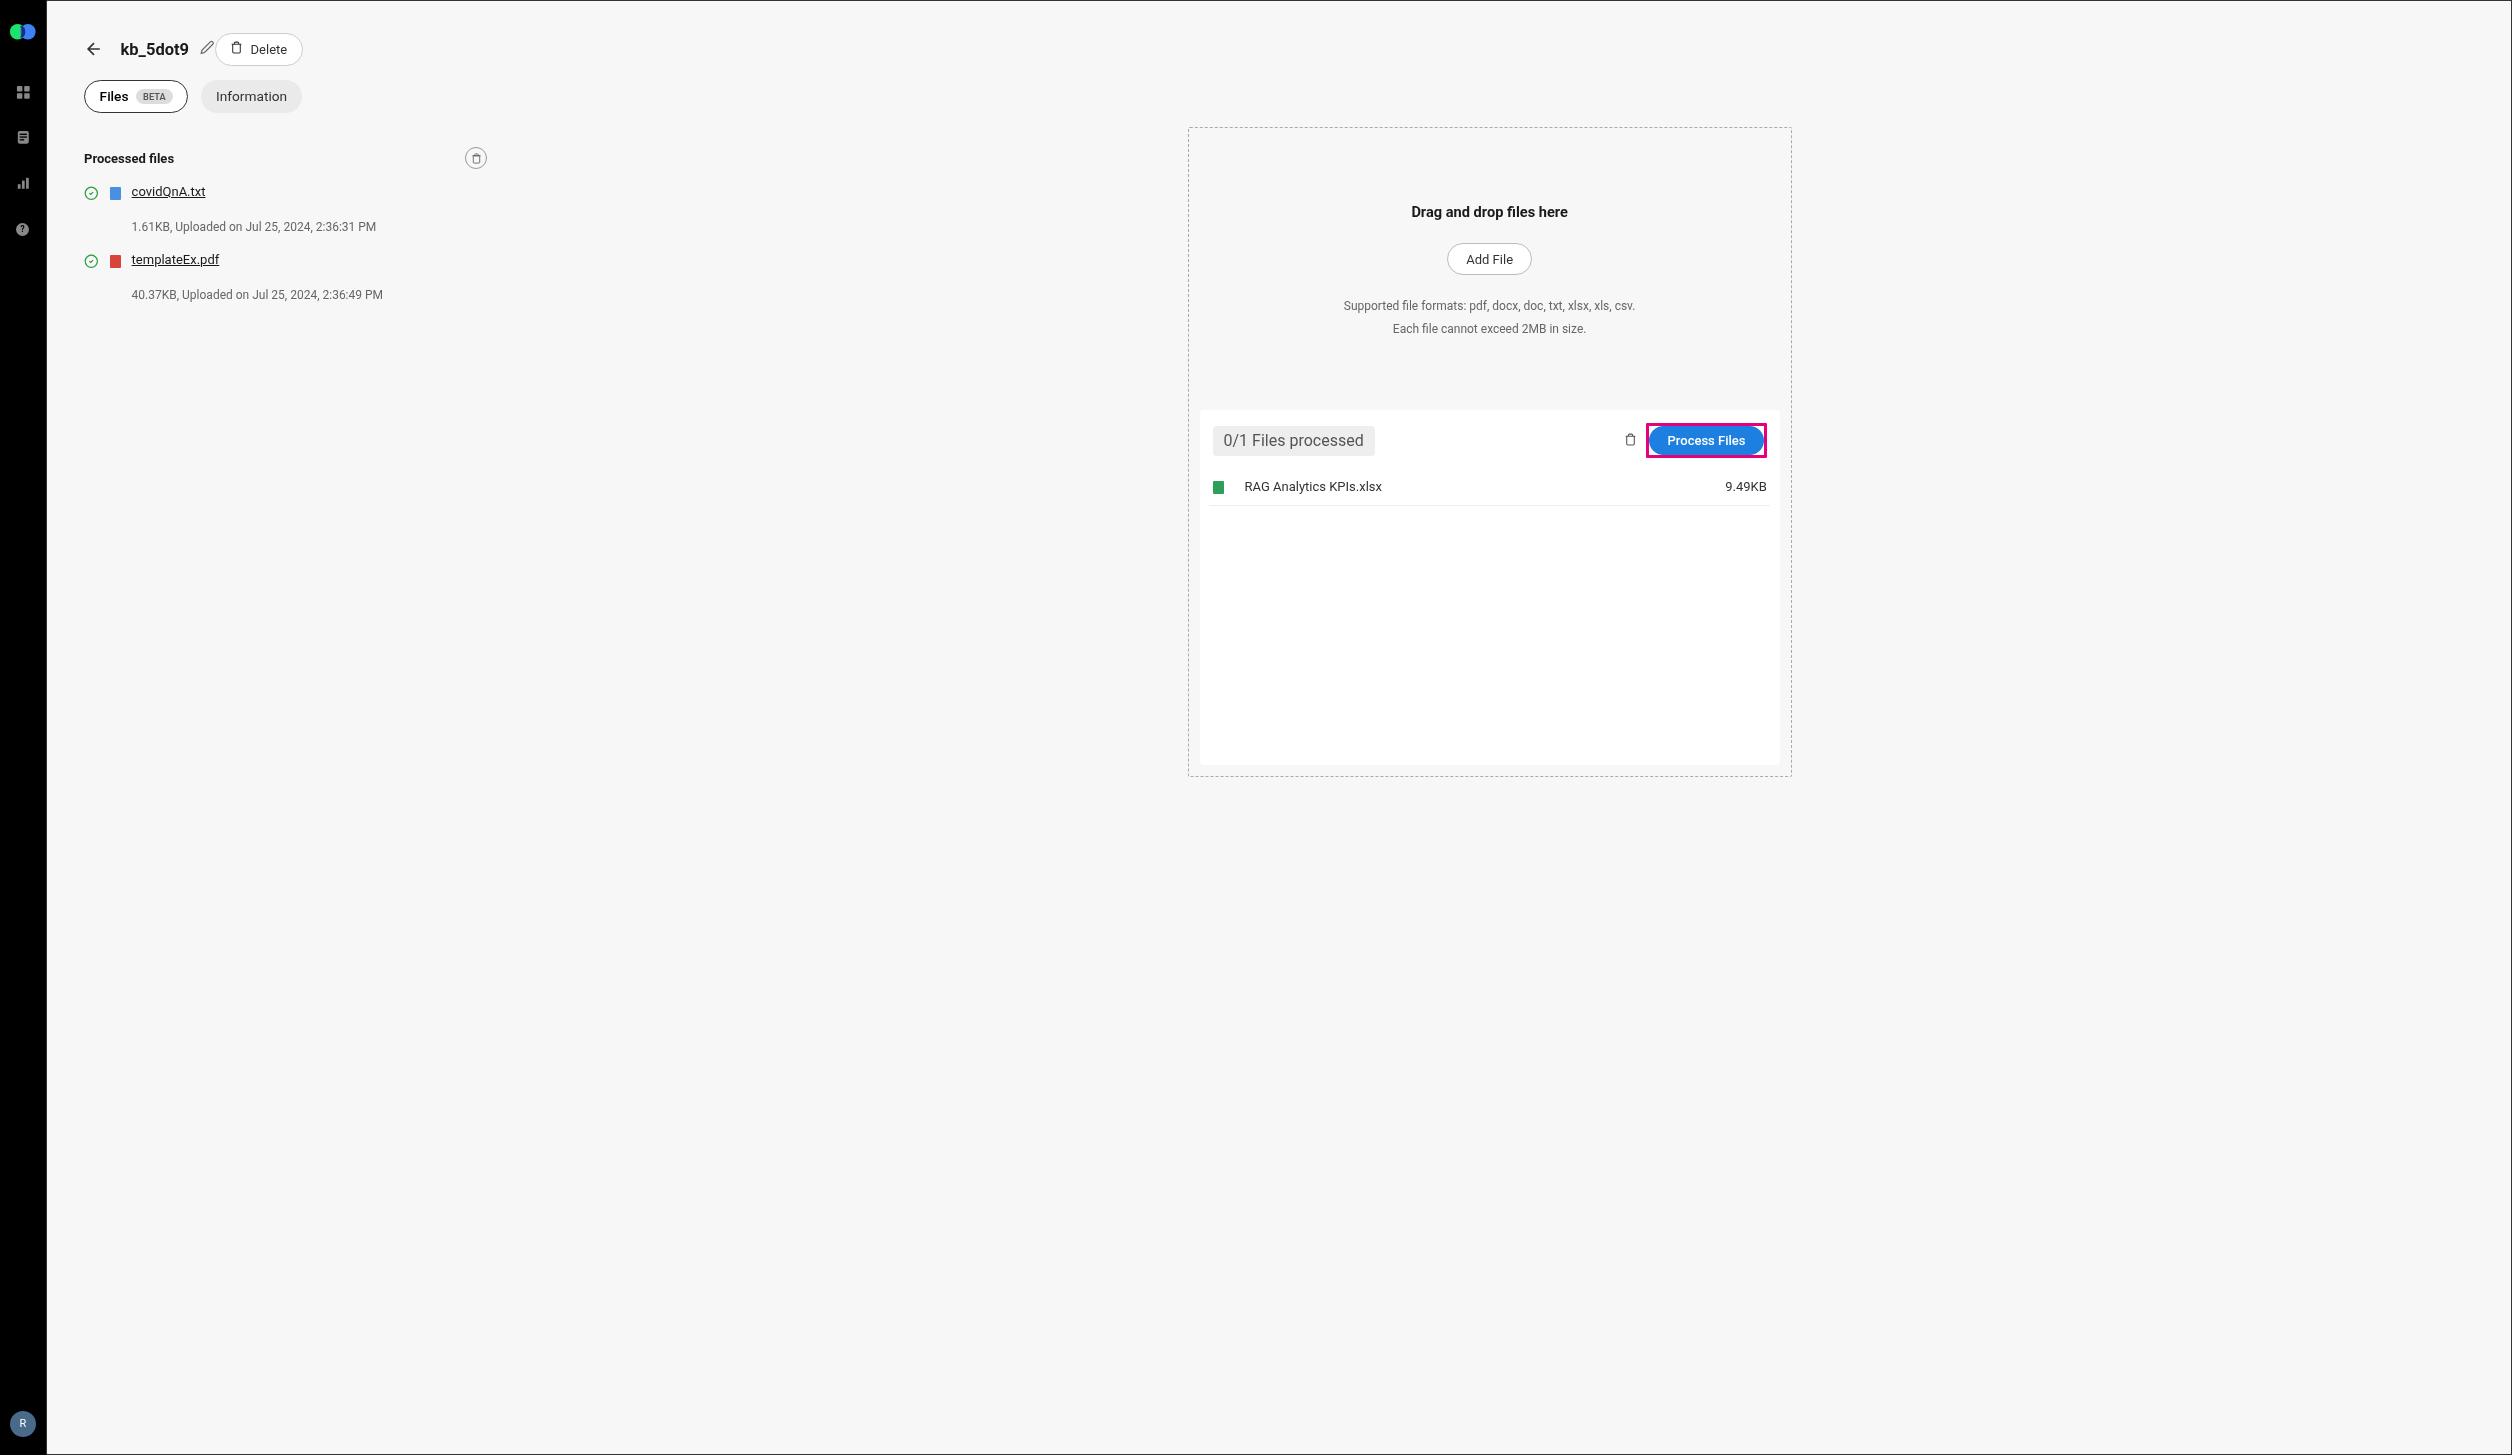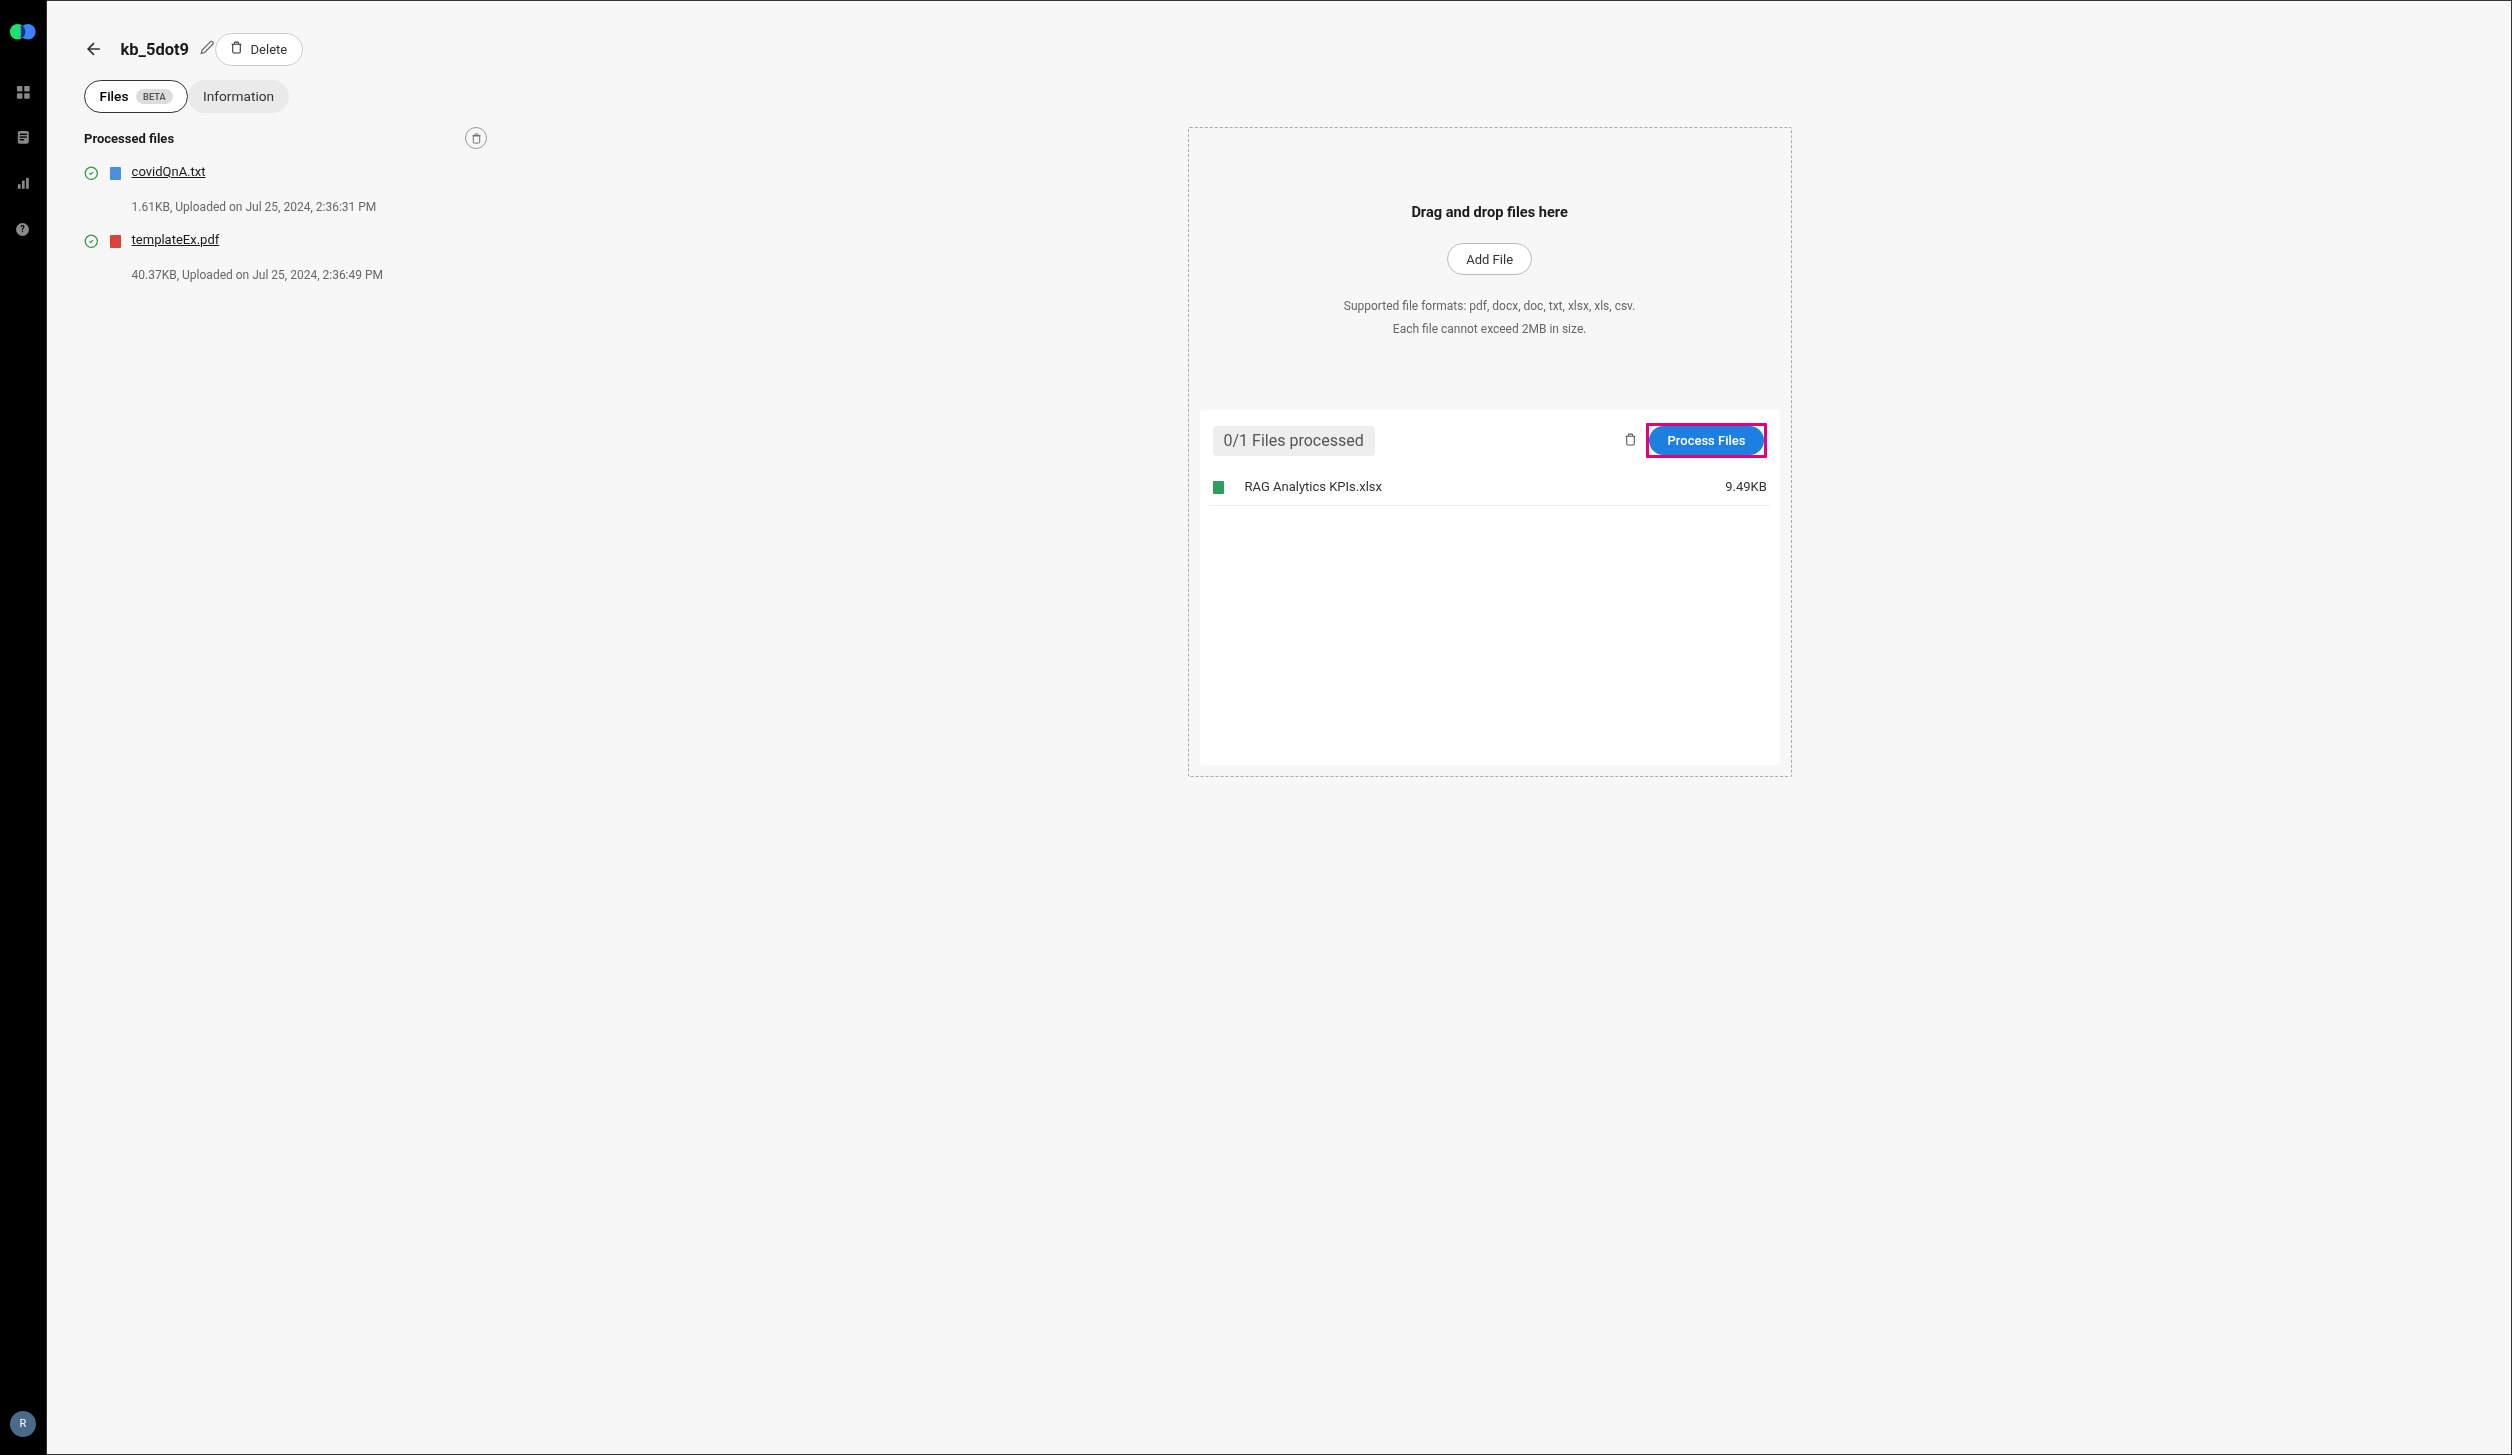--- a/index.html
+++ b/index.html
@@ -102,21 +102,21 @@
       padding: 7.3px 14.6px;
       border: 0.9px solid #ccc;
       border-radius: 18.3px;
       background: #fff;
       font-size: 13px;
       color: #333;
       cursor: pointer;
     }
     .tabs {
       display: flex;
-      gap: 0;
+      gap: 13px;
       padding: 0 37px 14.6px 37px;
     }
     .tab {
       padding: 7.3px 14.6px;
       border-radius: 16.5px;
       font-size: 13.7px;
       cursor: pointer;
       display: flex;
       align-items: center;
       gap: 7.3px;
@@ -145,20 +145,21 @@
     }
     .left-col {
       width: 403px;
       flex-shrink: 0;
     }
     .section-header {
       display: flex;
       align-items: center;
       justify-content: space-between;
       margin-bottom: 14.6px;
+      margin-top: 20px;
     }
     .section-title {
       font-size: 13px;
       font-weight: 700;
       color: #1a1a1a;
     }
     .trash-round {
       width: 22px;
       height: 22px;
       border: 0.9px solid #999;

